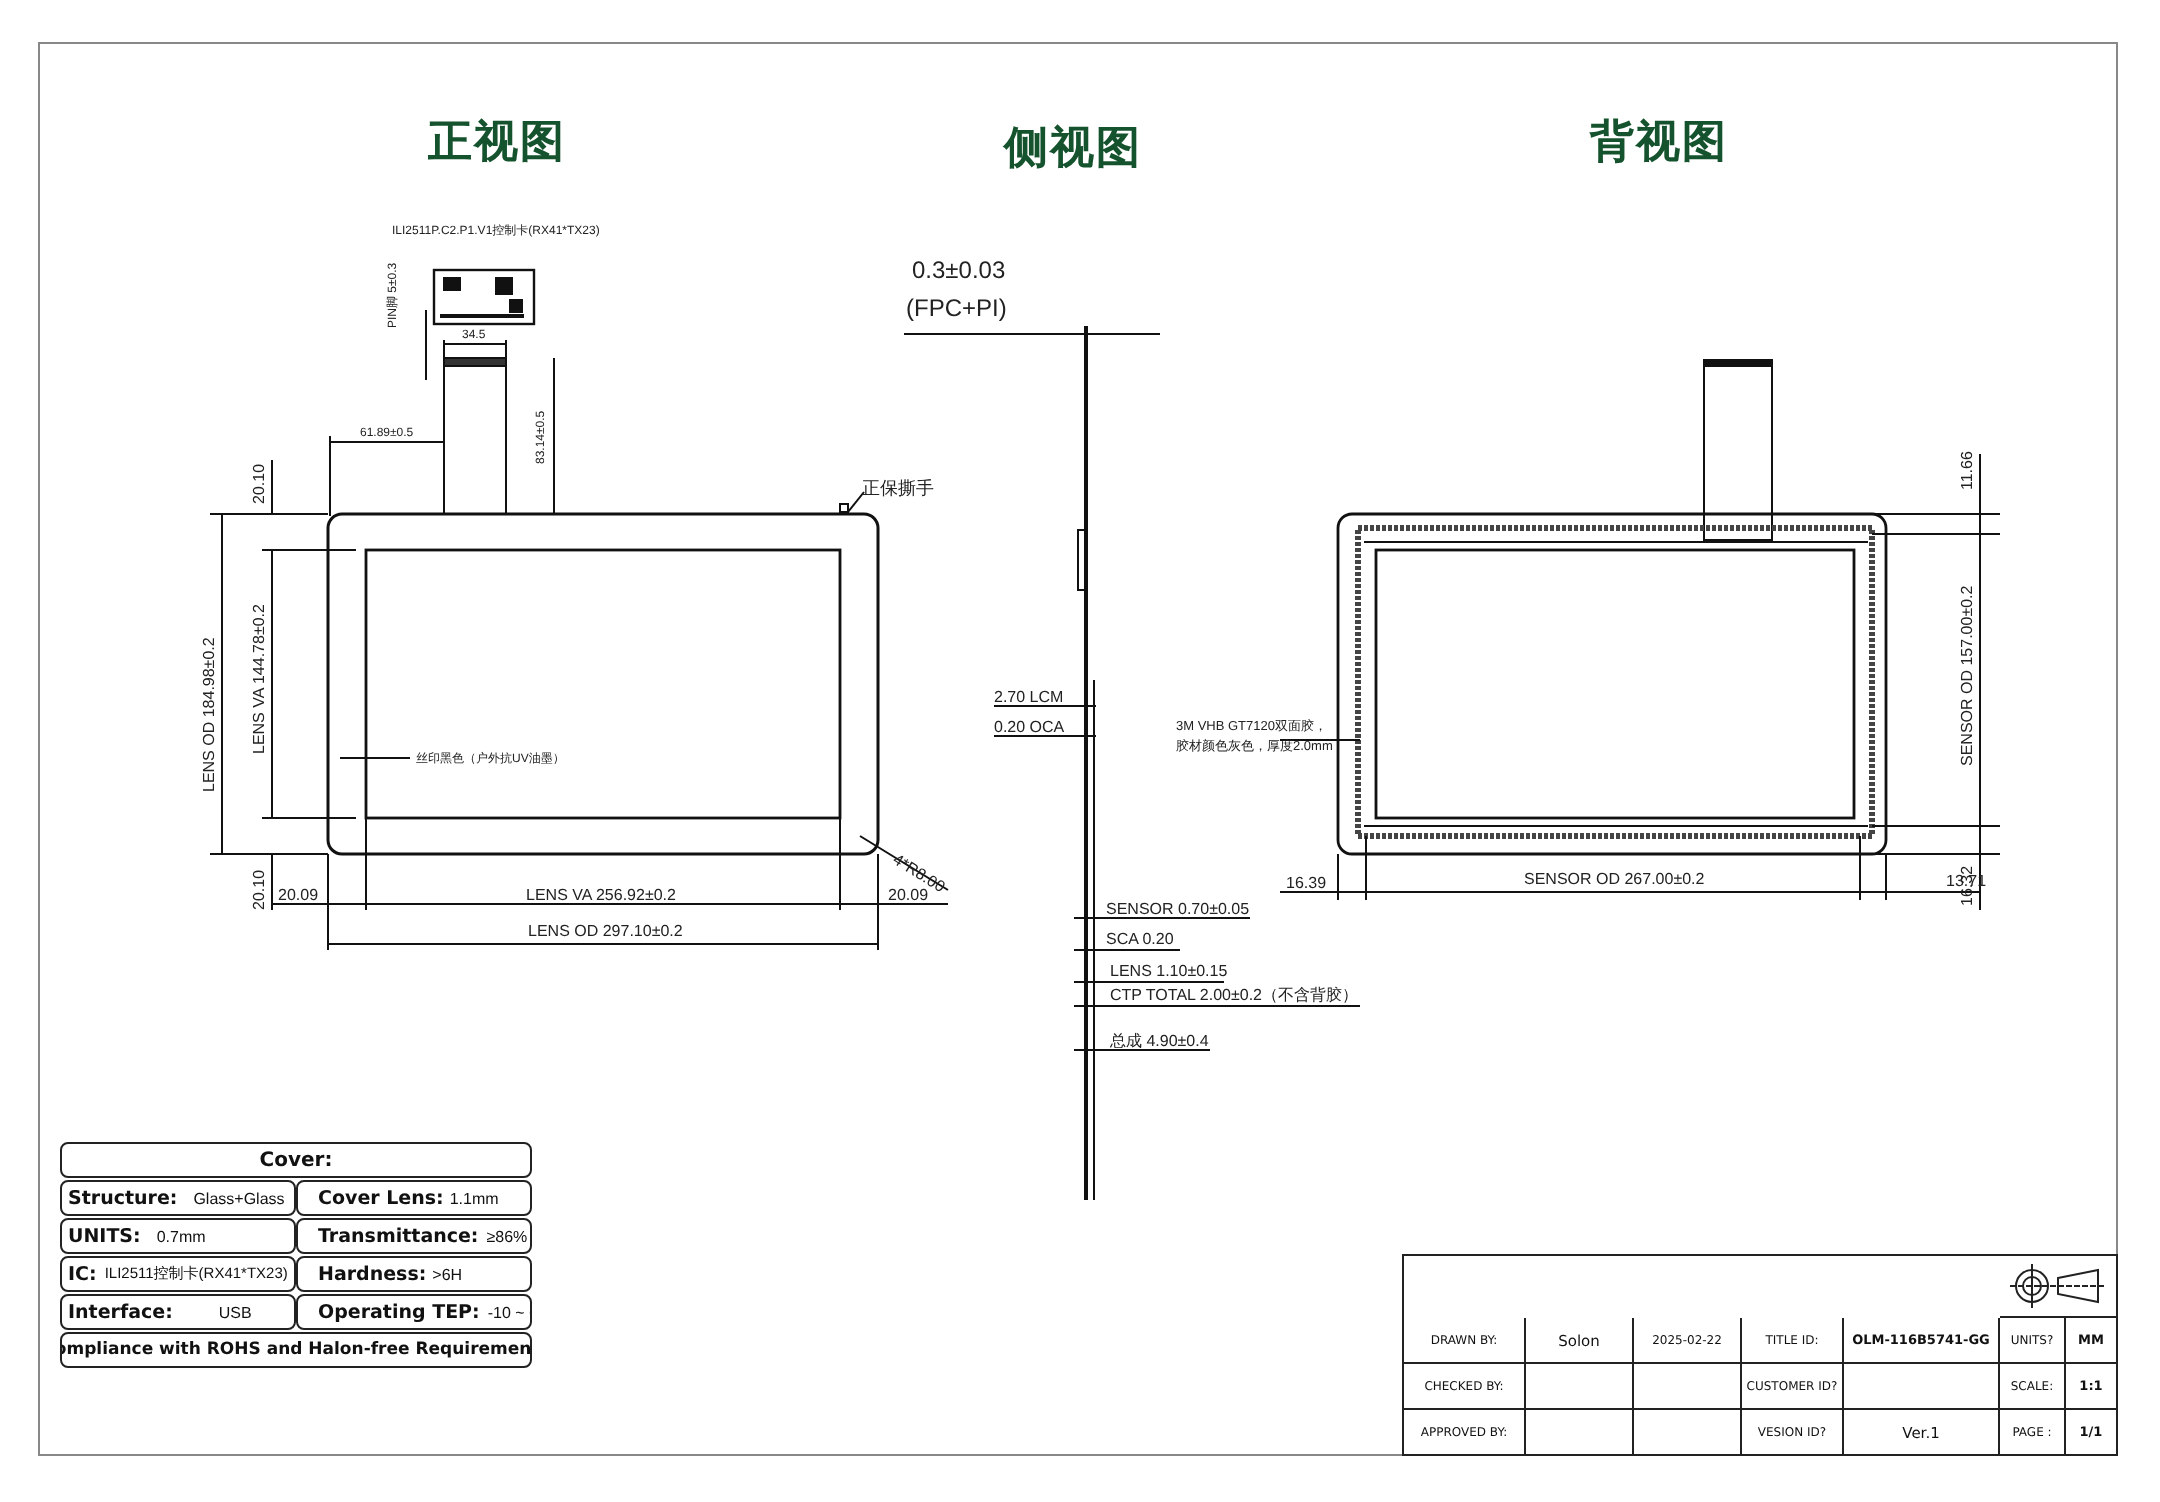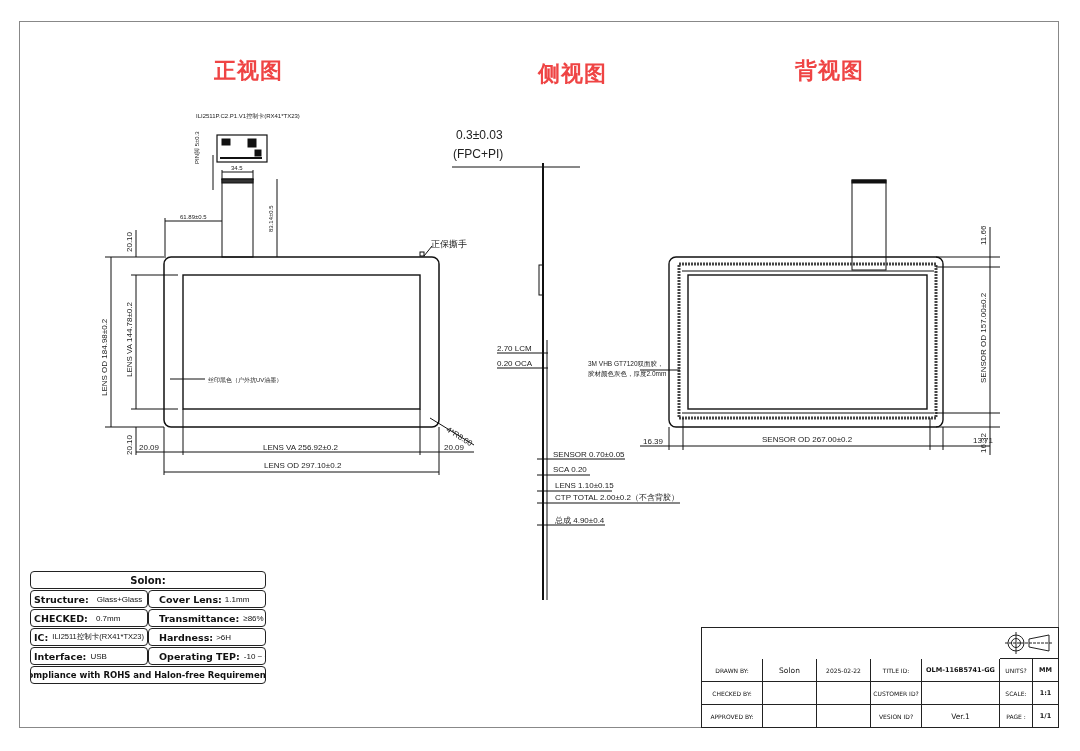--- a/index.html
+++ b/index.html
@@ -1,18 +1,18 @@
 <!DOCTYPE html>
 <html><head>
 <meta charset="utf-8">
 <style>
   html, body { margin:0; padding:0; background:#ffffff; }
   body { width:1080px; height:751px; position:relative; overflow:hidden; font-family:"Liberation Sans", sans-serif; color:#111; }
   .sheet { position:absolute; left:19px; top:21px; width:1040px; height:707px; border:1px solid #888; box-sizing:border-box; }
-  .view-title { position:absolute; font-family:"DejaVu Sans", sans-serif; font-size:22px; font-weight:bold; letter-spacing:1px; color:#ef4444; }
+  .view-title { position:absolute; font-family:"DejaVu Sans", sans-serif; font-size:22px; font-weight:bold; letter-spacing:1px; color:#14532d; }
   svg.drawing { position:absolute; left:0; top:0; }
   .lbl { position:absolute; font-size:8px; white-space:nowrap; color:#222; line-height:1; }
   .lbl.v { transform-origin:left top; transform:rotate(-90deg); }
   .lbl.tiny { font-size:6px; }
   .lbl.med { font-size:12px; }
 
   
   .notes { position:absolute; left:30px; top:571px; width:236px; font-family:"DejaVu Sans", sans-serif; }
   .nrow { display:flex; height:18px; margin-bottom:1px; }
   .ncell { border:1.3px solid #222; border-radius:4px; box-sizing:border-box; display:flex; align-items:center; padding:0 3px; font-size:9.5px; font-weight:bold; white-space:nowrap; overflow:hidden; }
@@ -28,21 +28,21 @@
   .tb.big { font-size:11.5px; letter-spacing:1px; color:#333; }
   .tb.val { font-size:7.5px; }
   .tb.b { font-weight:bold; font-size:6.5px; }
 </style>
 </head>
 <body>
 
 <div class="sheet"></div>
 
 <div class="view-title" style="left:214px; top:56px;">正视图</div>
-<div class="view-title" style="left:502px; top:59px;margin-left:36px;">侧视图</div>
+<div class="view-title" style="left:502px; top:59px;">侧视图</div>
 <div class="view-title" style="left:795px; top:56px;">背视图</div>
 
 <svg class="drawing" width="1080" height="751">
   <g stroke="#111" fill="none" stroke-width="1">
 
     <rect x="217" y="135" width="50" height="27" stroke-width="1.2"></rect>
     <rect x="222" y="139" width="8" height="6" fill="#111"></rect>
     <rect x="248" y="139" width="8" height="8" fill="#111"></rect>
     <rect x="255" y="150" width="6" height="6" fill="#111"></rect>
     <line x1="220" y1="158" x2="262" y2="158" stroke-width="2"></line>
@@ -144,56 +144,56 @@
 <div class="lbl tiny" style="left:588px; top:371px; font-size:6.5px;">胶材颜色灰色，厚度2.0mm</div>
 <div class="lbl v" style="left:980px; top:245px;">11.66</div>
 <div class="lbl v" style="left:980px; top:383px;">SENSOR OD 157.00±0.2</div>
 <div class="lbl v" style="left:980px; top:453px;">16.32</div>
 <div class="lbl" style="left:643px; top:438px;">16.39</div>
 <div class="lbl" style="left:762px; top:436px;">SENSOR OD 267.00±0.2</div>
 <div class="lbl" style="left:973px; top:437px;">13.71</div>
 
 <div class="notes">
   <div class="nrow">
-      <div class="ncell full hdr">Solon:</div>
+      <div class="ncell full hdr">Cover:</div>
     </div>
   <div class="nrow">
     <div class="ncell l">
         <span>Structure:</span>
         <span class="val">Glass+Glass</span>
       </div>
     <div class="ncell r">
         <span>Cover  Lens:</span>
         <span class="val" style="margin-left:3px">1.1mm</span>
       </div>
   </div>
   <div class="nrow">
     <div class="ncell l">
-        <span>CHECKED:</span>
+        <span>UNITS:</span>
         <span class="val">0.7mm</span>
       </div>
     <div class="ncell r">
         <span>Transmittance:</span>
         <span class="val" style="margin-left:4px">≥86%</span>
       </div>
   </div>
   <div class="nrow">
     <div class="ncell l">
         <span>IC:</span>
         <span class="val" style="margin-left:4px;font-size:7.5px">ILI2511控制卡(RX41*TX23)</span>
       </div>
     <div class="ncell r">
         <span>Hardness:</span>
         <span class="val" style="margin-left:3px">&gt;6H</span>
       </div>
   </div>
   <div class="nrow">
     <div class="ncell l">
         <span>Interface:</span>
-        <span class="val" style="margin-left:4px">USB</span>
+        <span class="val" style="margin-left:23px">USB</span>
       </div>
     <div class="ncell r">
         <span>Operating  TEP:</span>
         <span class="val" style="margin-left:4px">-10 ~ 60</span>
       </div>
   </div>
   <div class="nrow">
       <div class="ncell full" style="font-size:8.5px">Compliance with ROHS and Halon-free Requirements</div>
     </div>
 </div>

